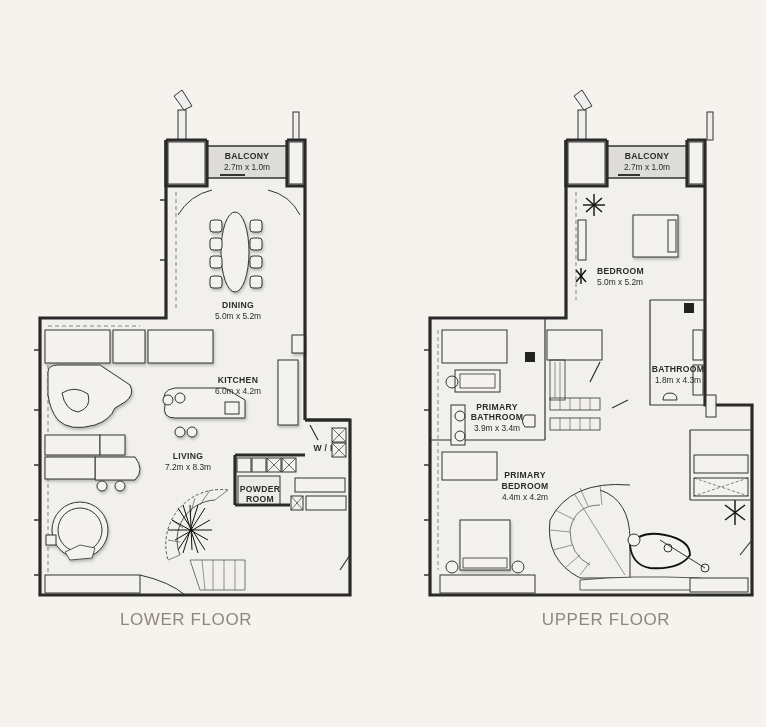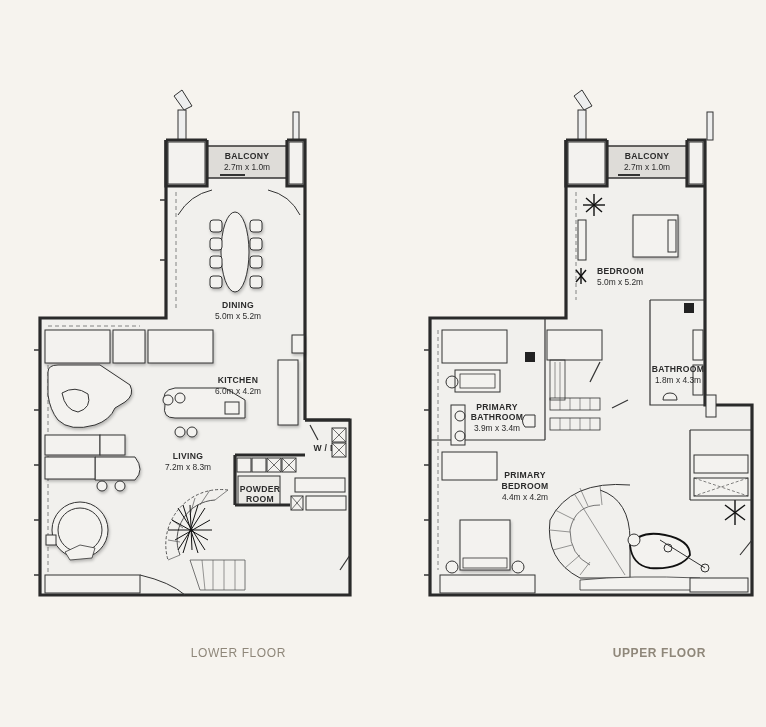--- a/index.html
+++ b/index.html
@@ -3,22 +3,22 @@
 <meta charset="utf-8">
 <style>
   html, body { margin: 0; padding: 0; }
   body {
     width: 766px; height: 727px; background: #f6f3ee; position: relative; overflow: hidden;
     font-family: "Liberation Sans", "DejaVu Sans", sans-serif;
   }
   .plan { position: absolute; top: 0; }
   .plan svg { display: block; }
   .floor-caption {
-    position: absolute; top: 646px; font-size: 12px; letter-spacing: 0.6px;
-    color: #8f877a; text-align: right; width: 200px;
+    position: absolute; top: 610px; font-size: 17px; letter-spacing: 0.6px;
+    color: #8f877a; text-align: center; width: 200px;
   }
   .room-label { font-family: "Liberation Sans", "DejaVu Sans", sans-serif; font-weight: bold; font-size: 8.6px; fill: #2b2b2b; letter-spacing: 0.3px; }
   .room-dim { font-family: "Liberation Sans", "DejaVu Sans", sans-serif; font-size: 8.4px; fill: #2b2b2b; }
   .wall { fill: none; stroke: #2a2a2a; stroke-width: 3.2; }
   .wall-thin { fill: none; stroke: #333; stroke-width: 1.2; }
   .furn { fill: #f3f2ef; stroke: #333; stroke-width: 1; }
   .furn-shadow { filter: drop-shadow(1px 2px 1.5px rgba(0,0,0,0.25)); }
   .dash { fill: none; stroke: #777; stroke-width: 0.9; stroke-dasharray: 4 3; }
   .floor-fill { fill: #f1f0ed; }
   .balcony-fill { fill: #dedcd8; }
@@ -314,13 +314,13 @@
 
   <path class="wall-thin" d="M690 430 H752 M690 430 V500 M690 500 H752" stroke-width="2.2"></path>
   <rect class="furn" x="694" y="455" width="54" height="18"></rect>
   <rect class="furn" x="694" y="478" width="54" height="18"></rect>
   <path d="M694 478 L748 496 M748 478 L694 496" stroke="#333" stroke-width="0.6" stroke-dasharray="3 2"></path>
   <line x1="752" y1="540" x2="740" y2="555" stroke="#333" stroke-width="1.2"></line>
 </svg>
 </div>
 
 <div class="floor-caption" style="left:86px;">LOWER FLOOR</div>
-<div class="floor-caption" style="left:506px;font-weight:bold;">UPPER FLOOR</div>
+<div class="floor-caption" style="left:506px;">UPPER FLOOR</div>
 
 </body></html>

